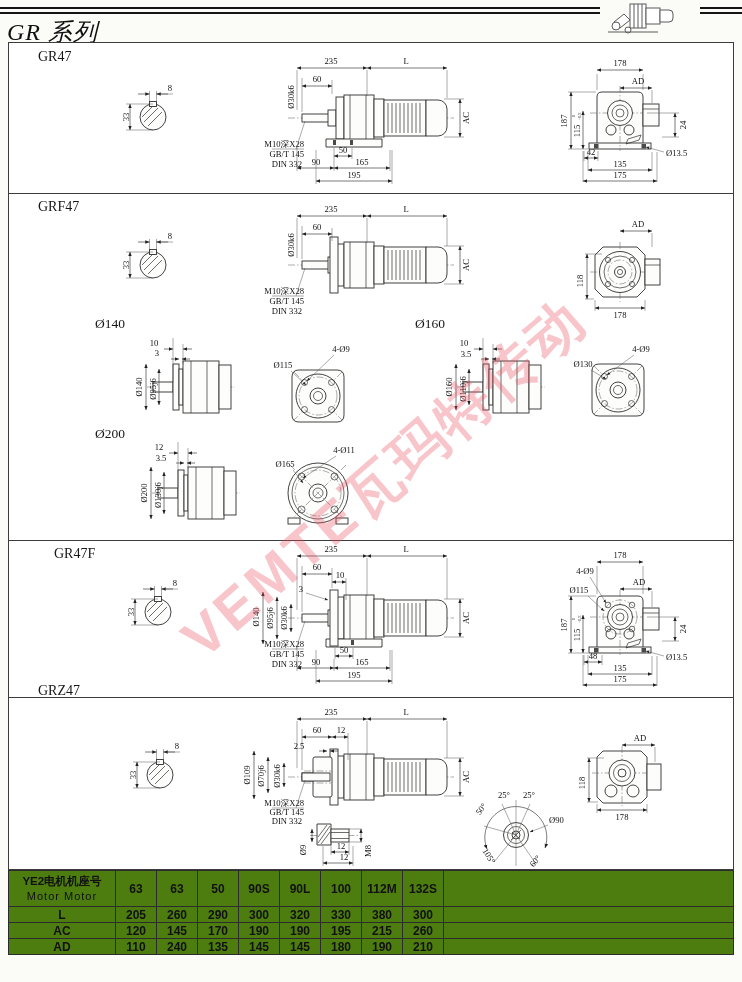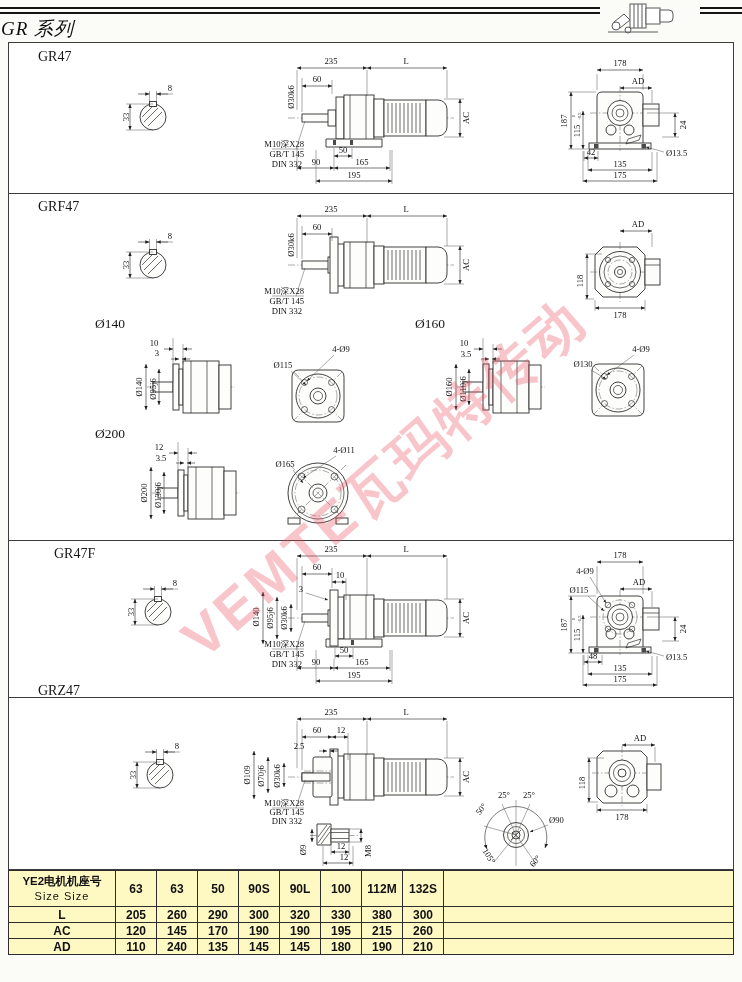--- a/index.html
+++ b/index.html
@@ -1,36 +1,36 @@
 <!DOCTYPE html>
 <html><head>
 <meta charset="utf-8">
 <style>
   *{margin:0;padding:0;box-sizing:border-box}
   html,body{width:742px;height:982px}
   body{position:relative;background:#fbfbf8;font-family:"Liberation Serif",serif;overflow:hidden}
   .rule{position:absolute;left:0;width:742px;height:2.4px;background:#141414}
-  #page-title{position:absolute;left:1px;top:16px;font-style:italic;font-size:19px;letter-spacing:1px;color:#101010}
+  #page-title{position:absolute;left:7px;top:16px;font-style:italic;font-size:24px;letter-spacing:1px;color:#101010}
   .frame{position:absolute;left:8px;top:42px;width:726px;height:828px;border:1.6px solid #3c3c3c;background:#fff}
   .sep{position:absolute;left:8px;width:726px;height:1.4px;background:#3c3c3c}
   .model-label{position:absolute;font-size:14px;color:#171717}
   .fl-label{position:absolute;font-size:13.5px;color:#171717}
   svg.draw{position:absolute;left:0;top:0;width:742px;height:982px;pointer-events:none}
   .pt{fill:#fdfdfc;stroke:#2e2e2e;stroke-width:.9}
   .ln{fill:none;stroke:#2e2e2e;stroke-width:.7}
   .cl{fill:none;stroke:#666;stroke-width:.55;stroke-dasharray:7 2 1.5 2}
   .dm{fill:none;stroke:#333;stroke-width:.65}
   .xt{fill:none;stroke:#555;stroke-width:.5}
   .hole{fill:#4a4a4a;stroke:none}
   text.d{font-family:"Liberation Serif",serif;font-size:8.6px;fill:#101010;text-anchor:middle}
   text.de{text-anchor:end}
   text.ds{text-anchor:start}
   text.tiny{font-size:4.6px}
   .wm{position:absolute;left:35px;top:441px;width:700px;text-align:center;transform:rotate(-41deg);font-family:"Liberation Sans",sans-serif;font-weight:bold;font-size:56px;letter-spacing:4px;color:rgba(233,78,96,.33);white-space:nowrap;pointer-events:none;z-index:6}
-  table.dim-table{position:absolute;left:8px;top:870px;width:726px;border-collapse:collapse;table-layout:fixed;background:#fef9c3;font-family:"Liberation Sans",sans-serif;color:#111;z-index:3}
+  table.dim-table{position:absolute;left:8px;top:870px;width:726px;border-collapse:collapse;table-layout:fixed;background:#4d7c0f;font-family:"Liberation Sans",sans-serif;color:#111;z-index:3}
   .dim-table td,.dim-table th{border:1.2px solid #2c2c2c;text-align:center;vertical-align:middle;padding:0;font-weight:normal}
   .dim-table tr.hdr{height:36px}
   .dim-table tr.num{height:16px}
   .dim-table .hd{font-size:11.5px;line-height:1.3;font-weight:bold}
   .dim-table .hd .en{font-weight:normal;font-size:11px;letter-spacing:1px}
   .dim-table .sz{font-size:12px;font-weight:bold}
   .dim-table .vl{font-size:12px;font-weight:bold}
   #logo{position:absolute;left:600px;top:0;width:100px;height:36px;background:#fbfbf8;z-index:2}
 </style>
 </head>
@@ -594,21 +594,21 @@
     <col style="width:41px">
       <col style="width:41px">
       <col style="width:41px">
       <col style="width:41px">
     <col>
   </colgroup>
   <tbody>
       <tr class="hdr">
     <th class="hd">
       <div>YE2电机机座号</div>
-      <div class="en">Size Size</div>
+      <div class="en">Motor Motor</div>
     </th>
     <td class="sz">63</td>
     <td class="sz">63</td>
     <td class="sz">50</td>
     <td class="sz">90S</td>
     <td class="sz">90L</td>
     <td class="sz">100</td>
     <td class="sz">112M</td>
     <td class="sz">132S</td>
     <td></td>

